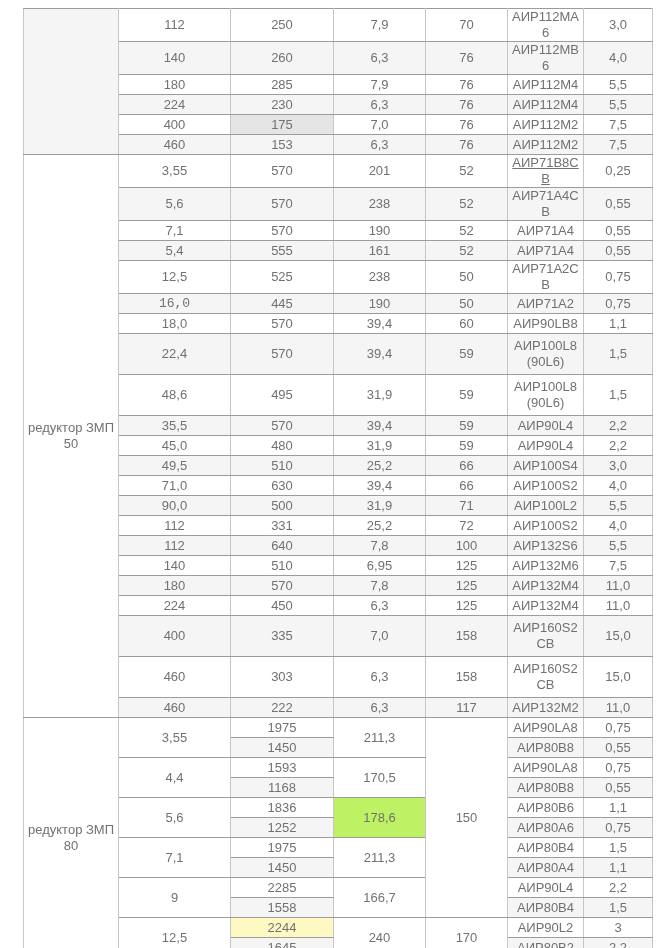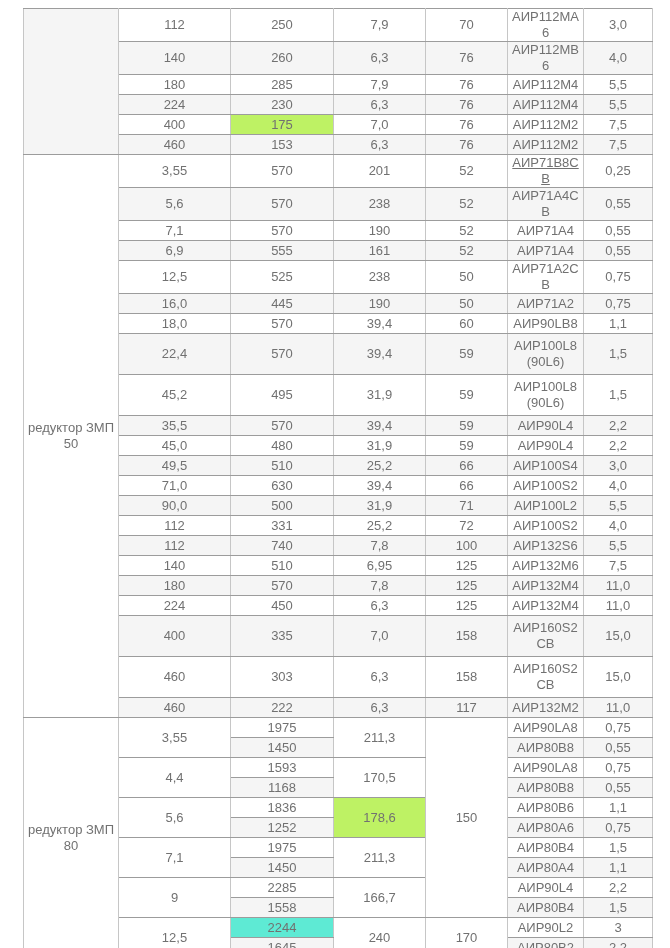--- a/index.html
+++ b/index.html
@@ -83,21 +83,21 @@
           <tr class="r">
             <td class="c2" style="background: rgb(245, 245, 245);">224</td>
             <td class="c3" style="background: rgb(245, 245, 245);">230</td>
             <td class="c4" style="background: rgb(245, 245, 245);">6,3</td>
             <td class="c5" style="background: rgb(245, 245, 245);">76</td>
             <td class="c6" style="background: rgb(245, 245, 245);">АИР112М4</td>
             <td class="c7" style="background: rgb(245, 245, 245);">5,5</td>
           </tr>
           <tr class="r">
             <td class="c2" style="background: rgb(255, 255, 255);">400</td>
-            <td class="c3" style="background: #bef264; margin-left: 11px;">175</td>
+            <td class="c3" style="background: #e5e5e5; margin-left: 11px;">175</td>
             <td class="c4" style="background: rgb(255, 255, 255);">7,0</td>
             <td class="c5" style="background: rgb(255, 255, 255);">76</td>
             <td class="c6" style="background: rgb(255, 255, 255);">АИР112М2</td>
             <td class="c7" style="background: rgb(255, 255, 255);">7,5</td>
           </tr>
           <tr class="r">
             <td class="c2" style="background: rgb(245, 245, 245);">460</td>
             <td class="c3" style="background: rgb(245, 245, 245);">153</td>
             <td class="c4" style="background: rgb(245, 245, 245);">6,3</td>
             <td class="c5" style="background: rgb(245, 245, 245);">76</td>
@@ -123,37 +123,37 @@
           </tr>
           <tr class="r">
             <td class="c2" style="background: rgb(255, 255, 255);">7,1</td>
             <td class="c3" style="background: rgb(255, 255, 255);">570</td>
             <td class="c4" style="background: rgb(255, 255, 255);">190</td>
             <td class="c5" style="background: rgb(255, 255, 255);">52</td>
             <td class="c6" style="background: rgb(255, 255, 255);">АИР71А4</td>
             <td class="c7" style="background: rgb(255, 255, 255);">0,55</td>
           </tr>
           <tr class="r">
-            <td class="c2" style="background: rgb(245, 245, 245);">6,9</td>
+            <td class="c2" style="background: rgb(245, 245, 245);">5,4</td>
             <td class="c3" style="background: rgb(245, 245, 245);">555</td>
             <td class="c4" style="background: rgb(245, 245, 245);">161</td>
             <td class="c5" style="background: rgb(245, 245, 245);">52</td>
             <td class="c6" style="background: rgb(245, 245, 245);">АИР71А4</td>
             <td class="c7" style="background: rgb(245, 245, 245);">0,55</td>
           </tr>
           <tr class="r">
             <td class="c2" style="background: rgb(255, 255, 255);">12,5</td>
             <td class="c3" style="background: rgb(255, 255, 255);">525</td>
             <td class="c4" style="background: rgb(255, 255, 255);">238</td>
             <td class="c5" style="background: rgb(255, 255, 255);">50</td>
             <td class="c6" style="background: rgb(255, 255, 255);">АИР71А2СВ</td>
             <td class="c7" style="background: rgb(255, 255, 255);">0,75</td>
           </tr>
           <tr class="r">
-            <td class="c2" style="background: rgb(245, 245, 245);">16,0</td>
+            <td class="c2" style="background: rgb(245, 245, 245); font-family: Liberation Mono, monospace;">16,0</td>
             <td class="c3" style="background: rgb(245, 245, 245);">445</td>
             <td class="c4" style="background: rgb(245, 245, 245);">190</td>
             <td class="c5" style="background: rgb(245, 245, 245);">50</td>
             <td class="c6" style="background: rgb(245, 245, 245);">АИР71А2</td>
             <td class="c7" style="background: rgb(245, 245, 245);">0,75</td>
           </tr>
           <tr class="r">
             <td class="c2" style="background: rgb(255, 255, 255);">18,0</td>
             <td class="c3" style="background: rgb(255, 255, 255);">570</td>
             <td class="c4" style="background: rgb(255, 255, 255);">39,4</td>
@@ -163,21 +163,21 @@
           </tr>
           <tr class="r tall">
             <td class="c2" style="background: rgb(245, 245, 245);">22,4</td>
             <td class="c3" style="background: rgb(245, 245, 245);">570</td>
             <td class="c4" style="background: rgb(245, 245, 245);">39,4</td>
             <td class="c5" style="background: rgb(245, 245, 245);">59</td>
             <td class="c6" style="background: rgb(245, 245, 245);">АИР100L8(90L6)</td>
             <td class="c7" style="background: rgb(245, 245, 245);">1,5</td>
           </tr>
           <tr class="r tall">
-            <td class="c2" style="background: rgb(255, 255, 255);">45,2</td>
+            <td class="c2" style="background: rgb(255, 255, 255);">48,6</td>
             <td class="c3" style="background: rgb(255, 255, 255);">495</td>
             <td class="c4" style="background: rgb(255, 255, 255);">31,9</td>
             <td class="c5" style="background: rgb(255, 255, 255);">59</td>
             <td class="c6" style="background: rgb(255, 255, 255);">АИР100L8(90L6)</td>
             <td class="c7" style="background: rgb(255, 255, 255);">1,5</td>
           </tr>
           <tr class="r">
             <td class="c2" style="background: rgb(245, 245, 245);">35,5</td>
             <td class="c3" style="background: rgb(245, 245, 245);">570</td>
             <td class="c4" style="background: rgb(245, 245, 245);">39,4</td>
@@ -220,21 +220,21 @@
           <tr class="r">
             <td class="c2" style="background: rgb(255, 255, 255);">112</td>
             <td class="c3" style="background: rgb(255, 255, 255);">331</td>
             <td class="c4" style="background: rgb(255, 255, 255);">25,2</td>
             <td class="c5" style="background: rgb(255, 255, 255); text-align: center;">72</td>
             <td class="c6" style="background: rgb(255, 255, 255);">АИР100S2</td>
             <td class="c7" style="background: rgb(255, 255, 255);">4,0</td>
           </tr>
           <tr class="r">
             <td class="c2" style="background: rgb(245, 245, 245);">112</td>
-            <td class="c3" style="background: rgb(245, 245, 245);">740</td>
+            <td class="c3" style="background: rgb(245, 245, 245);">640</td>
             <td class="c4" style="background: rgb(245, 245, 245);">7,8</td>
             <td class="c5" style="background: rgb(245, 245, 245);">100</td>
             <td class="c6" style="background: rgb(245, 245, 245);">АИР132S6</td>
             <td class="c7" style="background: rgb(245, 245, 245);">5,5</td>
           </tr>
           <tr class="r">
             <td class="c2" style="background: rgb(255, 255, 255);">140</td>
             <td class="c3" style="background: rgb(255, 255, 255);">510</td>
             <td class="c4" style="background: rgb(255, 255, 255);">6,95</td>
             <td class="c5" style="background: rgb(255, 255, 255);">125</td>
@@ -338,21 +338,21 @@
             <td class="c6" style="background: rgb(255, 255, 255);">АИР90L4</td>
             <td class="c7" style="background: rgb(255, 255, 255);">2,2</td>
           </tr>
           <tr class="r">
             <td class="c3" style="background: rgb(245, 245, 245);">1558</td>
             <td class="c6" style="background: rgb(245, 245, 245);">АИР80В4</td>
             <td class="c7" style="background: rgb(245, 245, 245);">1,5</td>
           </tr>
           <tr class="r">
             <td rowspan="2" class="c2 merged" style="background: rgb(255, 255, 255);">12,5</td>
-            <td class="c3" style="background: #5eead4;">2244</td>
+            <td class="c3" style="background: #fef9c3;">2244</td>
             <td rowspan="2" class="c4 merged" style="background: rgb(255, 255, 255);">240</td>
             <td rowspan="2" class="c5 merged" style="background: rgb(255, 255, 255);">170</td>
             <td class="c6" style="background: rgb(255, 255, 255);">АИР90L2</td>
             <td class="c7" style="background: rgb(255, 255, 255);">3</td>
           </tr>
           <tr class="r">
             <td class="c3" style="background: rgb(245, 245, 245);">1645</td>
             <td class="c6" style="background: rgb(245, 245, 245);">АИР80В2</td>
             <td class="c7" style="background: rgb(245, 245, 245);">2,2</td>
           </tr>

